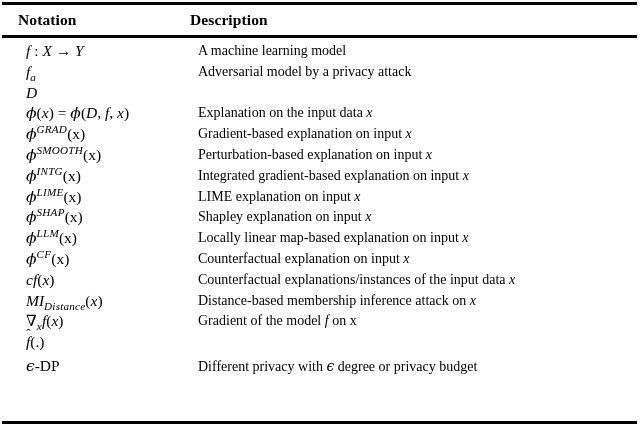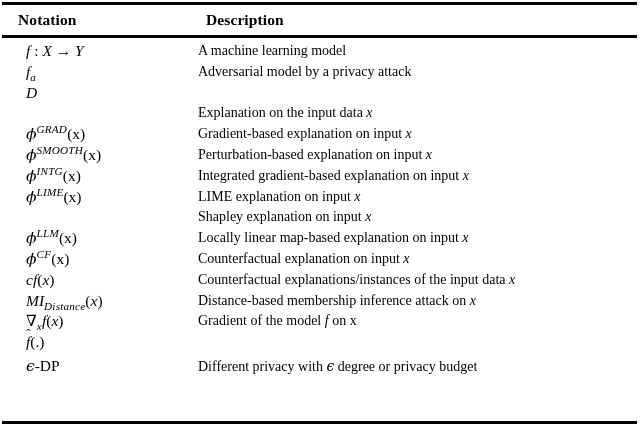--- a/index.html
+++ b/index.html
@@ -44,21 +44,21 @@
   }
   .th {
     position: absolute;
     font-weight: bold;
     font-size: 15.5px;
     line-height: 20px;
     letter-spacing: 0.1px;
     white-space: nowrap;
   }
   .th-notation    { left: 18px; top: 2px; }
-  .th-description { left: 206px; top: 2px; }
+  .th-description { left: 190px; top: 2px; }
 
   
   .tbody {
     position: absolute;
     top: 41px;
     left: 0;
     width: 640px;
     padding-left: 8px;
   }
   .row {
@@ -160,20 +160,21 @@
     <div class="row">
       <div class="cell-notation"><span class="mi">f</span><sub class="sb">a</sub></div>
       <div class="cell-desc"><span>Adversarial model by a privacy attack</span><span class="mi"></span><span></span></div>
     </div>
 
     <div class="row">
       <div class="cell-notation"><span class="mi">D</span></div>
     </div>
 
     <div class="row">
+      <div class="cell-notation"><span class="phi">ϕ</span><span class="mup">(</span><span class="mi">x</span><span class="mup">)</span><span class="mup"> = </span><span class="phi">ϕ</span><span class="mup">(</span><span class="mi">D</span><span class="mup">, </span><span class="mi">f</span><span class="mup">, </span><span class="mi">x</span><span class="mup">)</span></div>
       <div class="cell-desc"><span>Explanation on the input data&nbsp;</span><span class="mi">x</span><span></span></div>
     </div>
 
     <div class="row">
       <div class="cell-notation"><span class="phi">ϕ</span><sup class="sp">GRAD</sup><span class="mup">(x)</span></div>
       <div class="cell-desc"><span>Gradient-based explanation on input&nbsp;</span><span class="mi">x</span><span></span></div>
     </div>
 
     <div class="row">
       <div class="cell-notation"><span class="phi">ϕ</span><sup class="sp">SMOOTH</sup><span class="mup">(x)</span></div>
@@ -184,20 +185,21 @@
       <div class="cell-notation"><span class="phi">ϕ</span><sup class="sp">INTG</sup><span class="mup">(x)</span></div>
       <div class="cell-desc"><span>Integrated gradient-based explanation on input&nbsp;</span><span class="mi">x</span><span></span></div>
     </div>
 
     <div class="row">
       <div class="cell-notation"><span class="phi">ϕ</span><sup class="sp">LIME</sup><span class="mup">(x)</span></div>
       <div class="cell-desc"><span>LIME explanation on input&nbsp;</span><span class="mi">x</span><span></span></div>
     </div>
 
     <div class="row">
+      <div class="cell-notation"><span class="phi">ϕ</span><sup class="sp">SHAP</sup><span class="mup">(x)</span></div>
       <div class="cell-desc"><span>Shapley explanation on input&nbsp;</span><span class="mi">x</span><span></span></div>
     </div>
 
     <div class="row">
       <div class="cell-notation"><span class="phi">ϕ</span><sup class="sp">LLM</sup><span class="mup">(x)</span></div>
       <div class="cell-desc"><span>Locally linear map-based explanation on input&nbsp;</span><span class="mi">x</span><span></span></div>
     </div>
 
     <div class="row">
       <div class="cell-notation"><span class="phi">ϕ</span><sup class="sp">CF</sup><span class="mup">(x)</span></div>

